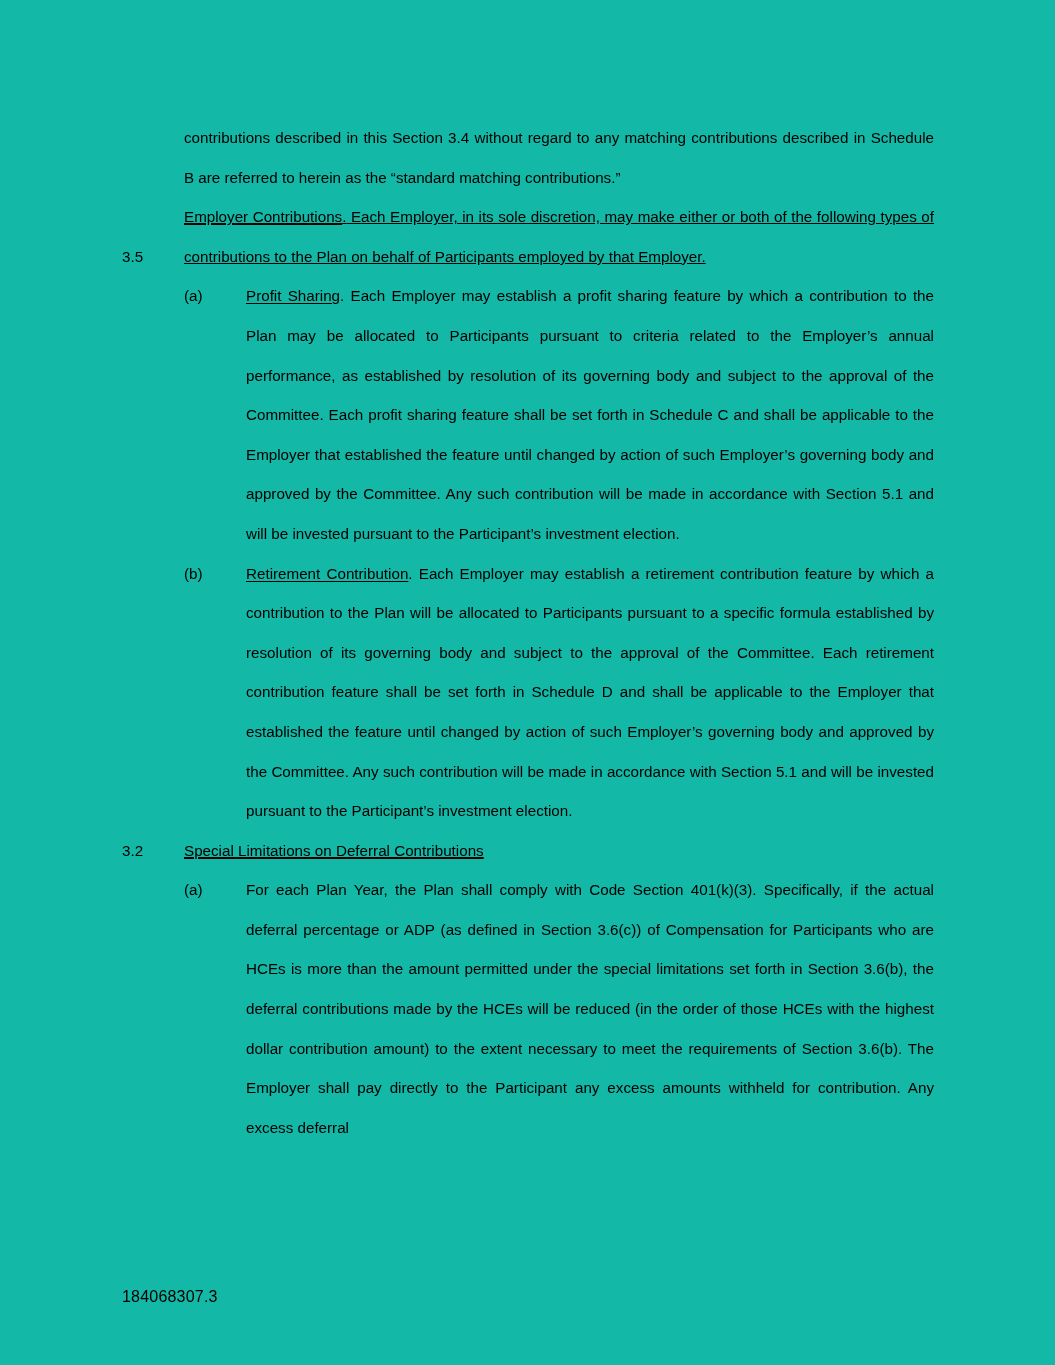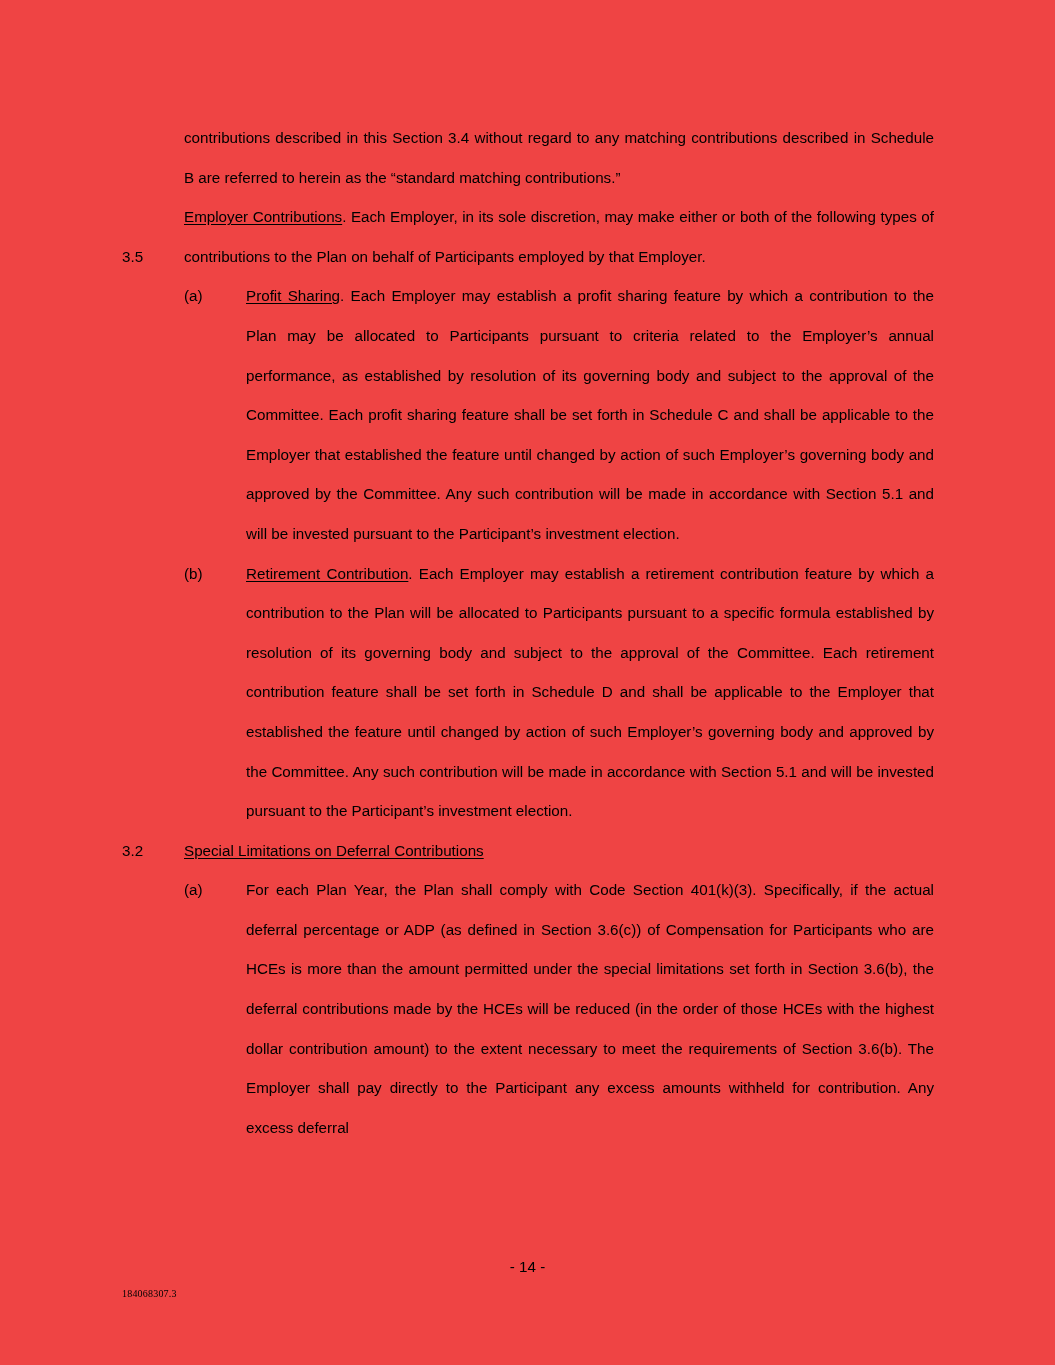--- a/index.html
+++ b/index.html
@@ -8,21 +8,21 @@
     background: #ffffff;
   }
   body {
     font-family: "Liberation Sans", sans-serif;
     color: #000000;
   }
   .page {
     position: relative;
     width: 1055px;
     height: 1365px;
-    background: #ef4444;
+    background: #14b8a6;
     overflow: hidden;
     box-sizing: border-box;
   }
   .content {
     position: absolute;
     left: 122px;
     top: 118px;
     width: 812px;
   }
   .para {
@@ -40,20 +40,21 @@
     font-size: 15.2px;
     line-height: 39.6px;
   }
   .num {
     width: 62px;
     flex: 0 0 62px;
     text-align: left;
   }
   .body-text {
     flex: 1 1 auto;
+    text-decoration: underline;
   }
   
   .sub {
     display: flex;
     align-items: flex-start;
     font-size: 15.2px;
     line-height: 39.6px;
     margin-left: 62px;
   }
   .sub .letter {
@@ -74,22 +75,22 @@
     left: 0;
     top: 1258px;
     width: 1055px;
     text-align: center;
     font-size: 15.2px;
   }
   .footer-code {
     position: absolute;
     left: 122px;
     top: 1288px;
-    font-family: Liberation Serif, serif;
-    font-size: 10px;
+    font-family: Liberation Sans, sans-serif;
+    font-size: 16px;
     letter-spacing: 0.2px;
   }
 </style>
 </head>
 <body>
 
 <div class="page">
 
   <div class="content">
 
@@ -127,16 +128,15 @@
 
     <div class="sub">
       <div class="letter">(a)</div>
       <div class="sub-body">
         <span>For each Plan Year, the Plan shall comply with Code Section 401(k)(3).  Specifically, if the actual deferral percentage or ADP (as defined in Section 3.6(c)) of Compensation for Participants who are HCEs is more than the amount permitted under the special limitations set forth in Section 3.6(b), the deferral contributions made by the HCEs will be reduced (in the order of those HCEs with the highest dollar contribution amount) to the extent necessary to meet the requirements of Section 3.6(b).  The Employer shall pay directly to the Participant any excess amounts withheld for contribution.   Any excess deferral</span>
       </div>
     </div>
 
   </div>
 
-  <div class="footer-page">- 14 -</div>
   <div class="footer-code">184068307.3</div>
 
 </div>
 
 </body></html>

